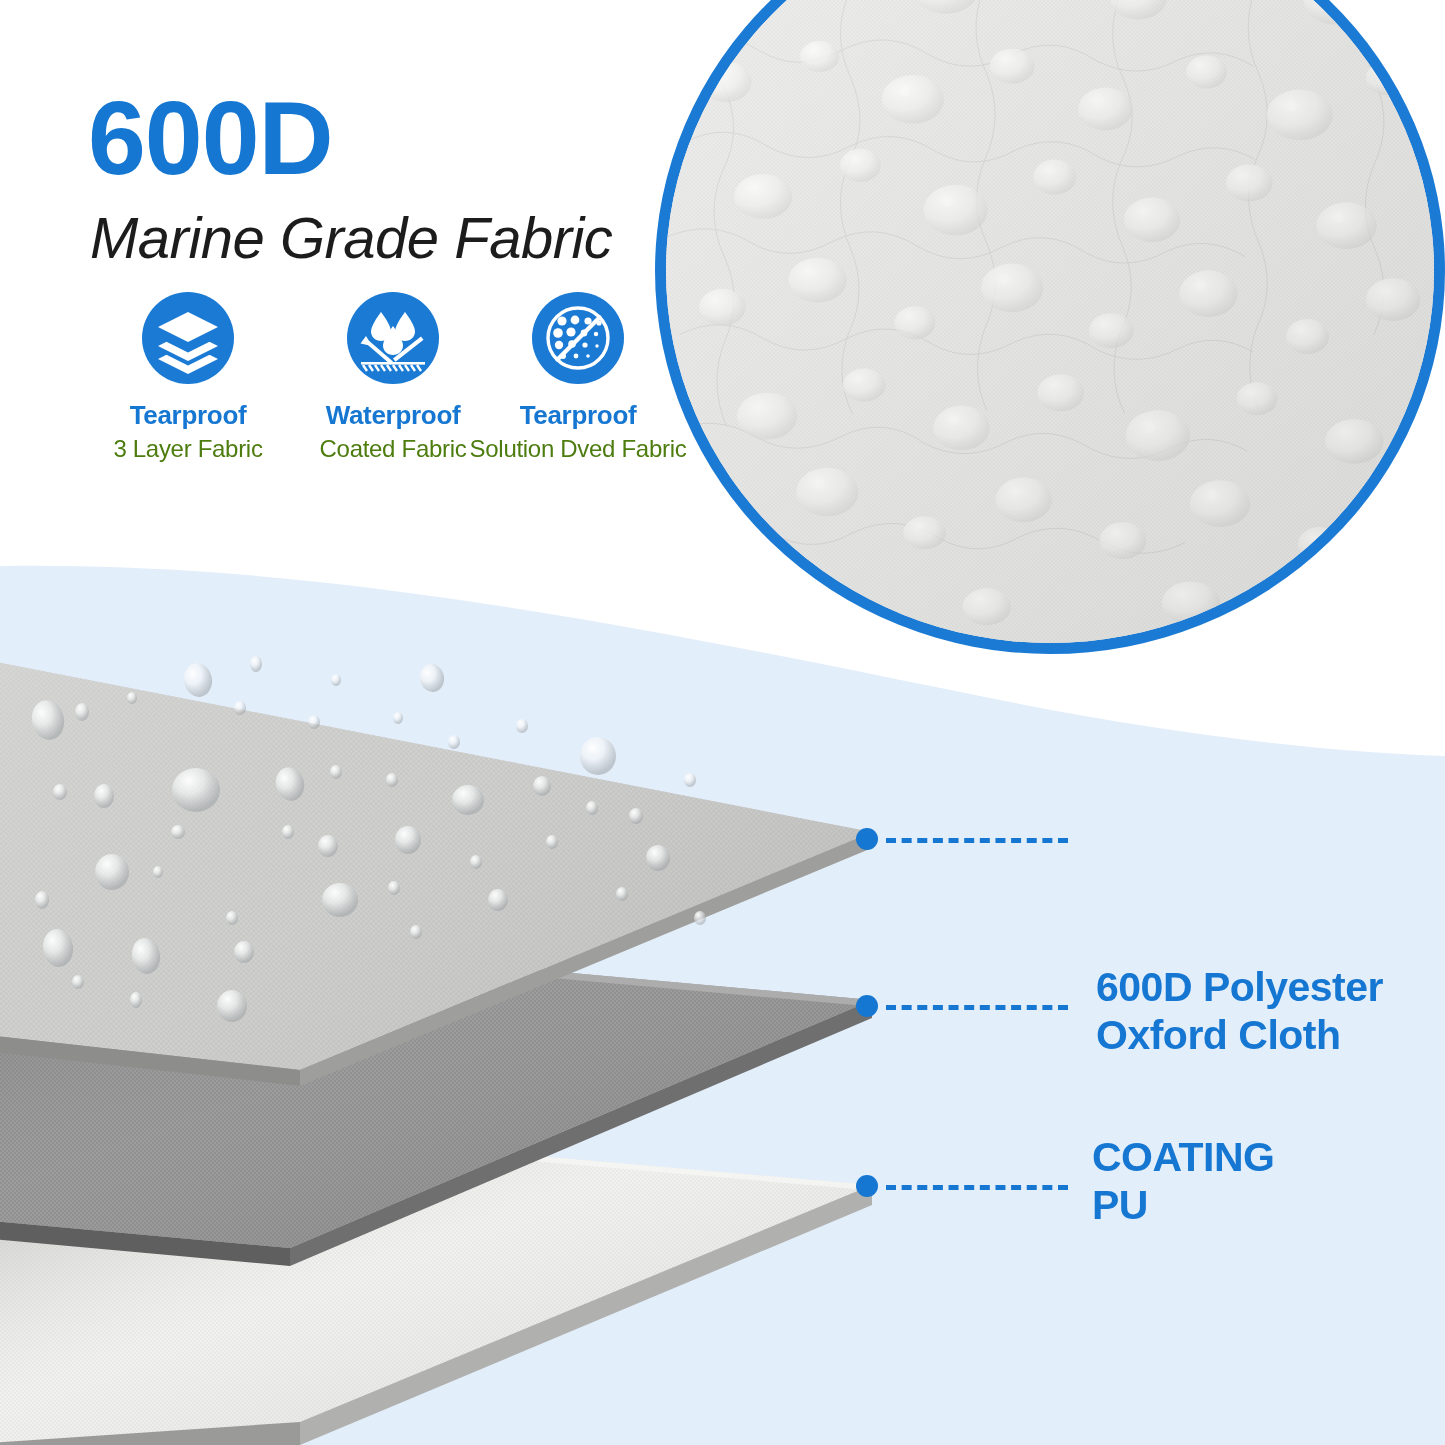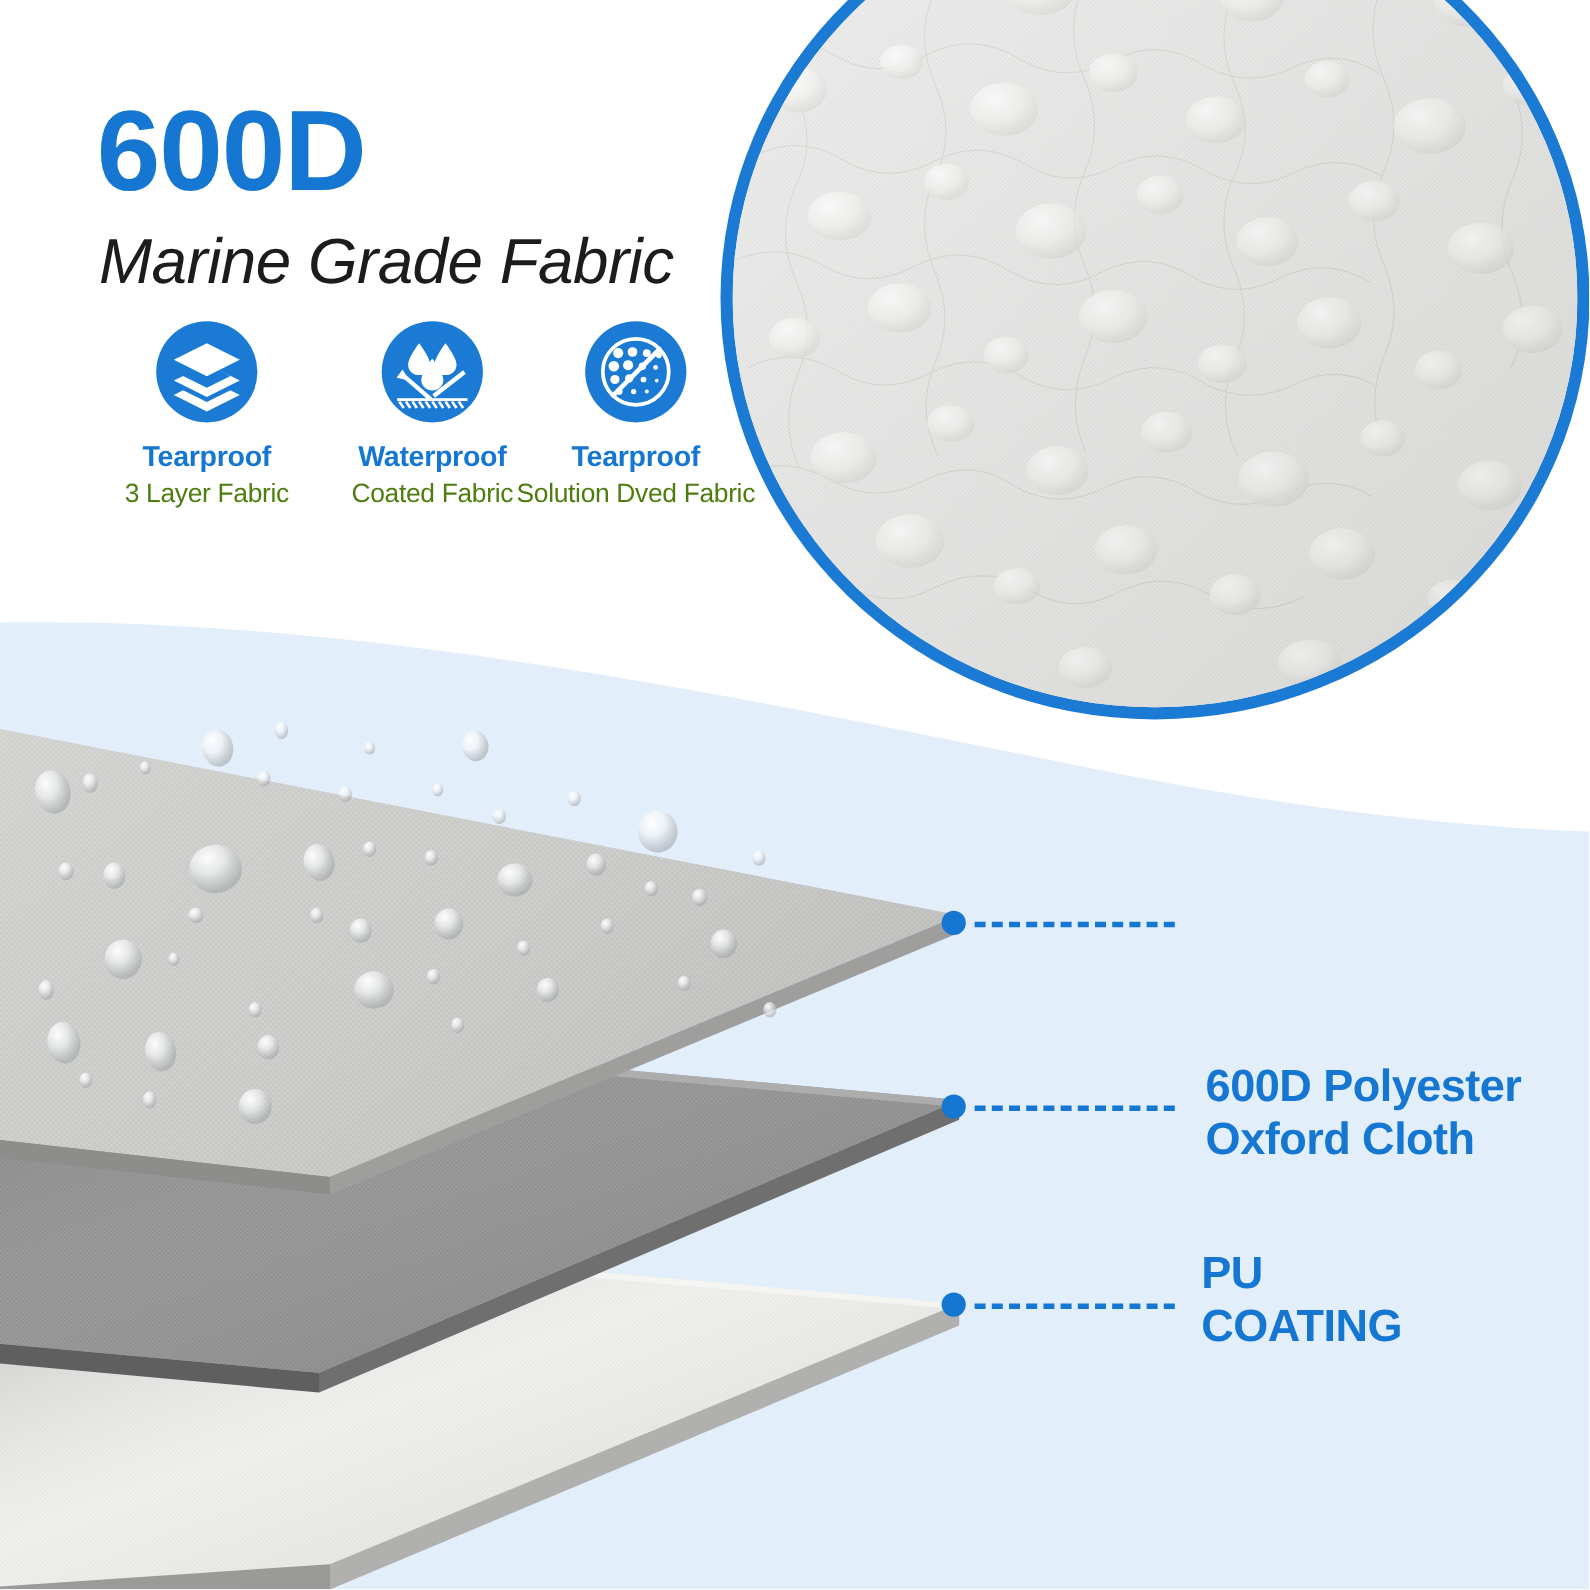--- a/index.html
+++ b/index.html
@@ -378,17 +378,17 @@
   <div class="leader">
     <div class="dot" style="left:856px;top:1175px;"></div>
     <div class="dash" style="left:886px;top:1185px;width:182px;"></div>
   </div>
 
   <div class="callout co1">
     <span class="ln">600D Polyester</span>
     <span class="ln">Oxford Cloth</span>
   </div>
   <div class="callout co2">
+    <span class="ln">COATING</span>
     <span class="ln">PU</span>
-    <span class="ln">COATING</span>
   </div>
 
 </div>
 
 </body></html>

